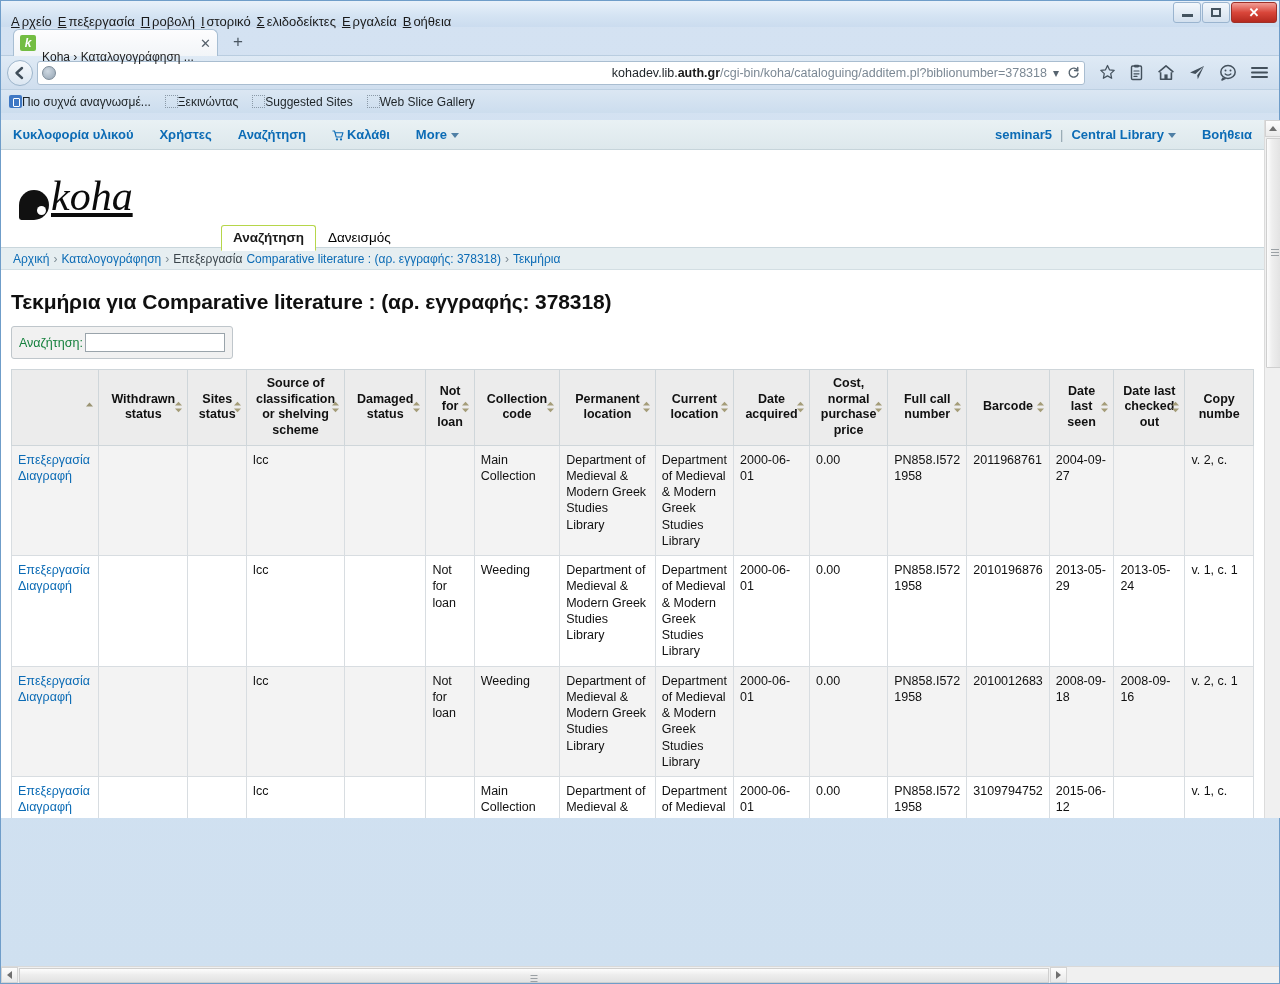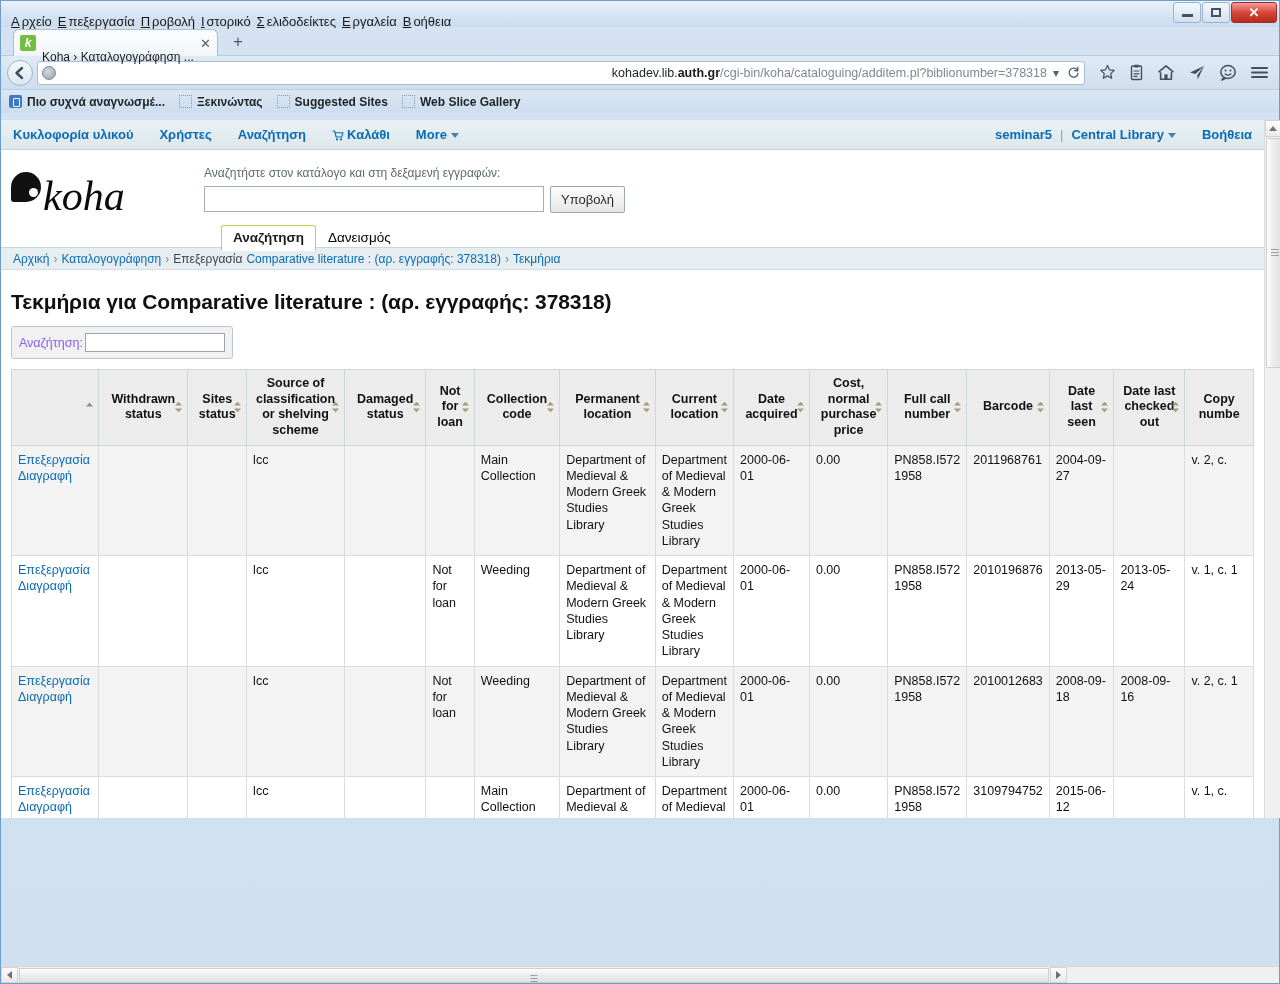--- a/index.html
+++ b/index.html
@@ -104,21 +104,21 @@
   .toolicons { display:flex; align-items:center; gap:13px; padding:0 4px 0 10px; color:#43505c; }
   .toolicons svg { display:block; }
 
   
   .bmbar {
     height: 24px; display:flex; align-items:center; gap:14px;
     padding: 0 8px; font-size: 12px; color:#1d2327;
     background: linear-gradient(to bottom,#dbe7f3,#ccddee);
     border-top:1px solid #bdd0e2;
   }
-  .bmitem { display:flex; align-items:center; gap:5px; white-space:nowrap;font-weight:bold; }
+  .bmitem { display:flex; align-items:center; white-space:nowrap; }
   .bmicon { width:13px;height:13px;border:1px dotted #8a99a7; flex:0 0 13px;}
   .bmicon.blue { border:none; background:#3f78c4; border-radius:2px; position:relative;}
   .bmicon.blue::after{content:"";position:absolute;left:4px;top:3px;width:5px;height:7px;border:1px solid #fff;border-radius:1px;}
 
   
   .viewport {
     position:absolute; left:0; top:119px;
     width: 1280px; height: 698px;
     background:#fff; overflow:hidden;
   }
@@ -141,24 +141,24 @@
   .koha-nav .right a { font-weight:bold; }
   .sep { color:#8fa2ad; font-weight:normal; }
   .caret { display:inline-block; border-left:4px solid transparent;border-right:4px solid transparent;border-top:5px solid #4f7fa5; margin-left:4px; vertical-align:middle;}
 
   .koha-head {
     height: 98px; position:relative;
     background:#fff;
     border-bottom: 1px solid #c9d6dc;
   }
   .logo {
-    position:absolute; left:10px; top:22px;
+    position:absolute; left:18px; top:22px;
     font-family: "Liberation Serif", serif;
     font-size: 42px; font-style: italic; color:#0b0b0b;
-    display:flex; align-items:flex-start;
+    display:flex; align-items:flex-end;text-decoration:underline;
   }
   .logo .blob {
     width: 30px; height: 30px; background:#111;
     border-radius: 50% 50% 50% 8%;
     margin-right: 2px; position:relative;
   }
   .logo .blob::after{
     content:""; position:absolute; right:3px; bottom:5px;
     width:9px;height:9px;background:#fff;border-radius:50%;
   }
@@ -198,21 +198,21 @@
   .pbody { padding: 0 10px; }
   h1.ptitle {
     font-size: 21px; font-weight: bold; color:#101010;
     margin: 20px 0 12px 0; letter-spacing:-0.1px;
   }
   .dtfilter {
     display:inline-flex; align-items:center;
     border:1px solid #bfc6cb; background:#f1f1f1;
     padding: 6px 7px; border-radius:3px; margin-bottom: 10px;
   }
-  .dtfilter label { font-size:12.5px; color:#8b5cf6; margin-right:2px; }
+  .dtfilter label { font-size:12.5px; color:#15803d; margin-right:2px; }
   .dtfilter input { width: 140px; height:19px; border:1px solid #9aa4ab; font-size:12px; outline:none;}
 
   
   .tablewrap { position: relative; }
   table.items {
     border-collapse: collapse;
     table-layout: fixed;
     font-size: 12px;
     color: #111;
     border: 1px solid #cfd6da;
@@ -431,27 +431,20 @@
           <a href="#"><span>Central Library</span><i class="caret"></i></a>
           <a href="#" style="margin-left:18px">Βοήθεια</a>
         </div>
       </div>
 
       <div class="koha-head">
         <div class="logo">
           <span class="blob"></span>
             <span>koha</span>
         </div>
-        <div class="searchblock">
-          <div class="searchlabel">Αναζητήστε στον κατάλογο και στη δεξαμενή εγγραφών:</div>
-          <div class="searchrow">
-            <input class="searchinput" type="text" value="" style="">
-            <button class="submitbtn">Υποβολή</button>
-          </div>
-        </div>
         <div class="subtabs">
           <div class="subtab-active">Αναζήτηση</div>
           <div class="subtab">Δανεισμός</div>
         </div>
       </div>
 
       <div class="breadcrumb">
         <a href="#">Αρχική</a>
         <span class="arrow">›</span>
         <a href="#">Καταλογογράφηση</a>

